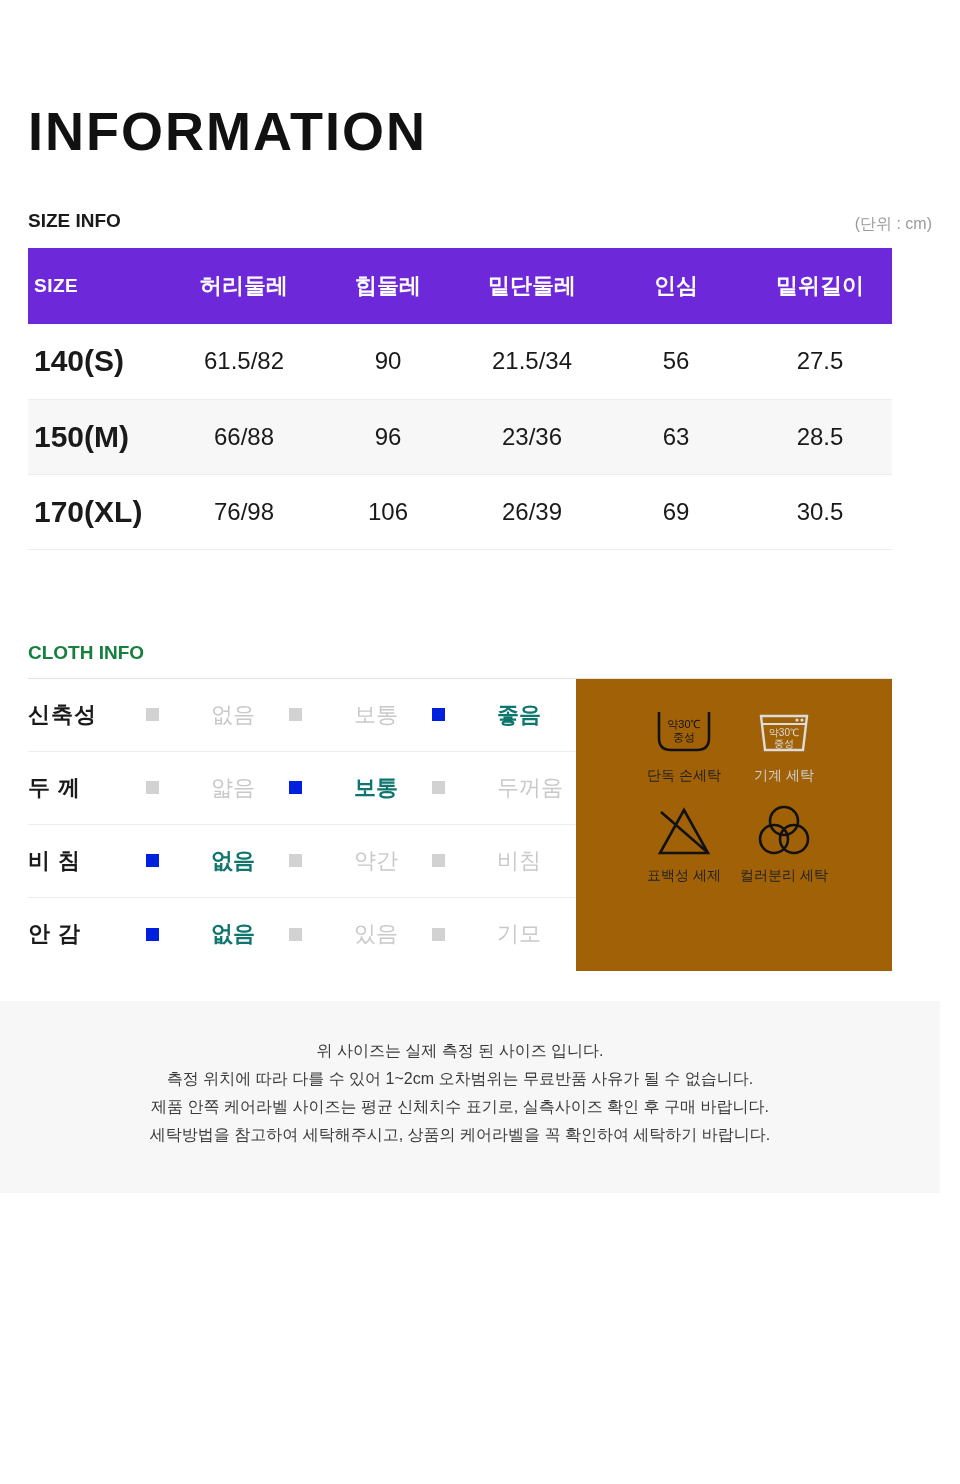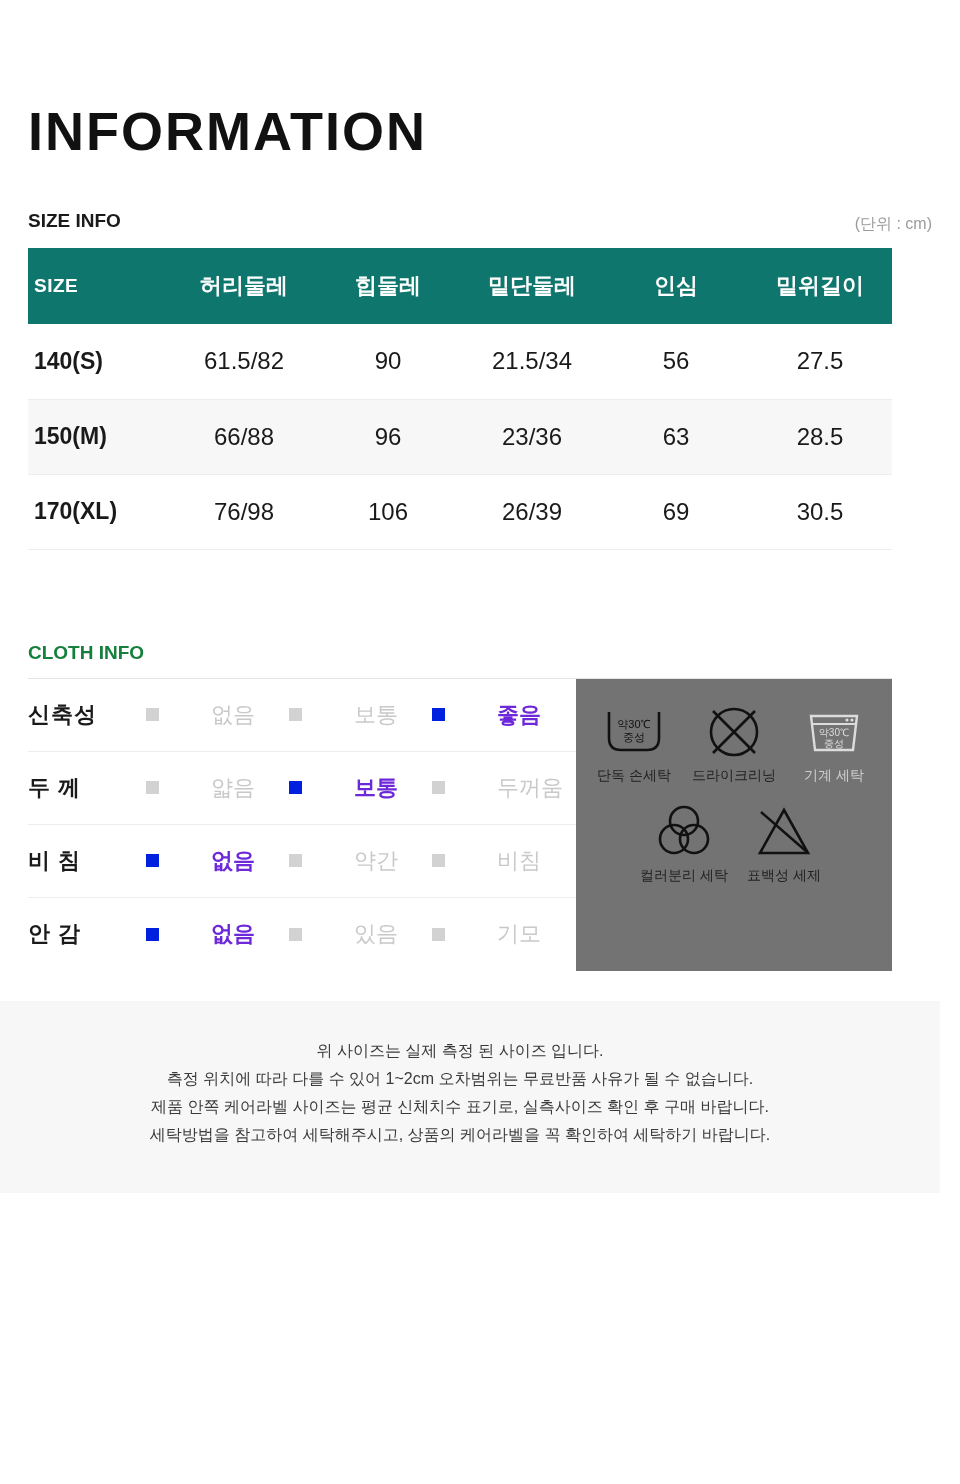--- a/index.html
+++ b/index.html
@@ -48,21 +48,21 @@
     font-weight: 400;
     margin-top: 56px;
   }
   .size-table {
     width: 864px;
     border-collapse: collapse;
     margin-top: 16px;
     table-layout: fixed;
   }
   .size-table thead th {
-    background: #0f766e;
+    background: #6d28d9;
     color: #ffffff;
     font-size: 22px;
     font-weight: 700;
     height: 76px;
     text-align: center;
     vertical-align: middle;
   }
   .size-table thead th.first-col {
     text-align: left;
     padding-left: 6px;
@@ -74,21 +74,21 @@
     text-align: center;
     font-size: 24px;
     color: #1a1a1a;
     border-bottom: 1px solid #ededed;
     vertical-align: middle;
   }
   .size-table tbody td.first-col {
     text-align: left;
     padding-left: 6px;
     font-weight: 700;
-    font-size: 23px;
+    font-size: 30px;
   }
   .size-table tbody tr:nth-child(even) td {
     background: #f7f7f7;
   }
   .size-table tbody tr:nth-child(odd) td {
     background: #ffffff;
   }
 
   
   .cloth-label {
@@ -136,27 +136,27 @@
     margin-right: 12px;
     flex: 0 0 13px;
   }
   .opt.on .box { background: #0020e0; }
   .opt .otext {
     font-size: 22px;
     color: #c9c9c9;
     font-weight: 400;
   }
   .opt.on .otext {
-    color: #6d28d9;
+    color: #0f766e;
     font-weight: 700;
   }
 
   .cloth-right {
     flex: 1;
-    background: #737373;
+    background: #a16207;
     padding: 22px 0 18px 0;
   }
   .care-row {
     display: flex;
     justify-content: center;
     align-items: flex-start;
   }
   .care-row.second { margin-top: 16px; }
   .care-item {
     width: 100px;
@@ -321,30 +321,20 @@
           <div class="care-icon">
             <svg width="62" height="52" viewBox="0 0 62 52">
               <path d="M6 6 L6 32 Q6 44 18 44 L44 44 Q56 44 56 32 L56 6" fill="none" stroke="#111" stroke-width="2.6"></path>
               <text x="31" y="22" font-size="11" font-family="Liberation Sans, sans-serif" text-anchor="middle" fill="#111">약30℃</text>
               <text x="31" y="35" font-size="11" font-family="Liberation Sans, sans-serif" text-anchor="middle" fill="#111">중성</text>
             </svg>
           </div>
           <div class="care-cap">단독 손세탁</div>
         </div>
 
-        <div class="care-item">
-          <div class="care-icon">
-            <svg width="62" height="56" viewBox="0 0 62 56">
-              <circle cx="31" cy="28" r="23" fill="none" stroke="#111" stroke-width="2.6"></circle>
-              <line x1="10" y1="7" x2="52" y2="49" stroke="#111" stroke-width="2.6"></line>
-              <line x1="52" y1="7" x2="10" y2="49" stroke="#111" stroke-width="2.6"></line>
-            </svg>
-          </div>
-          <div class="care-cap">드라이크리닝</div>
-        </div>
 
         <div class="care-item dim">
           <div class="care-icon">
             <svg width="62" height="52" viewBox="0 0 62 52">
               <path d="M8 10 L54 10 L50 44 L12 44 Z" fill="none" stroke="#dcdcdc" stroke-width="2.4"></path>
               <line x1="8" y1="18" x2="54" y2="18" stroke="#dcdcdc" stroke-width="2"></line>
               <circle cx="44" cy="14" r="1.6" fill="#dcdcdc"></circle>
               <circle cx="49" cy="14" r="1.6" fill="#dcdcdc"></circle>
               <text x="31" y="30" font-size="10" font-family="Liberation Sans, sans-serif" text-anchor="middle" fill="#dcdcdc">약30℃</text>
               <text x="31" y="41" font-size="10" font-family="Liberation Sans, sans-serif" text-anchor="middle" fill="#dcdcdc">중성</text>
@@ -353,38 +343,38 @@
           <div class="care-cap">기계 세탁</div>
         </div>
 
       </div>
 
       <div class="care-row second">
 
         <div class="care-item">
           <div class="care-icon">
             <svg width="62" height="56" viewBox="0 0 62 56">
+              <path d="M31 6 L55 49 L7 49 Z" fill="none" stroke="#111" stroke-width="2.6"></path>
+              <line x1="8" y1="8" x2="54" y2="48" stroke="#111" stroke-width="2.6"></line>
+            </svg>
+          </div>
+          <div class="care-cap">표백성 세제</div>
+        </div>
+
+        <div class="care-item">
+          <div class="care-icon">
+            <svg width="62" height="56" viewBox="0 0 62 56">
               <circle cx="31" cy="17" r="14" fill="none" stroke="#111" stroke-width="2.6"></circle>
               <circle cx="21" cy="35" r="14" fill="none" stroke="#111" stroke-width="2.6"></circle>
               <circle cx="41" cy="35" r="14" fill="none" stroke="#111" stroke-width="2.6"></circle>
             </svg>
           </div>
           <div class="care-cap">컬러분리 세탁</div>
         </div>
 
-        <div class="care-item">
-          <div class="care-icon">
-            <svg width="62" height="56" viewBox="0 0 62 56">
-              <path d="M31 6 L55 49 L7 49 Z" fill="none" stroke="#111" stroke-width="2.6"></path>
-              <line x1="8" y1="8" x2="54" y2="48" stroke="#111" stroke-width="2.6"></line>
-            </svg>
-          </div>
-          <div class="care-cap">표백성 세제</div>
-        </div>
-
       </div>
 
     </div>
   </div>
 
   <div class="notice">
     <p>위 사이즈는 실제 측정 된 사이즈 입니다.</p>
     <p>측정 위치에 따라 다를 수 있어 1~2cm 오차범위는 무료반품 사유가 될 수 없습니다.</p>
     <p>제품 안쪽 케어라벨 사이즈는 평균 신체치수 표기로, 실측사이즈 확인 후 구매 바랍니다.</p>
     <p>세탁방법을 참고하여 세탁해주시고, 상품의 케어라벨을 꼭 확인하여 세탁하기 바랍니다.</p>

